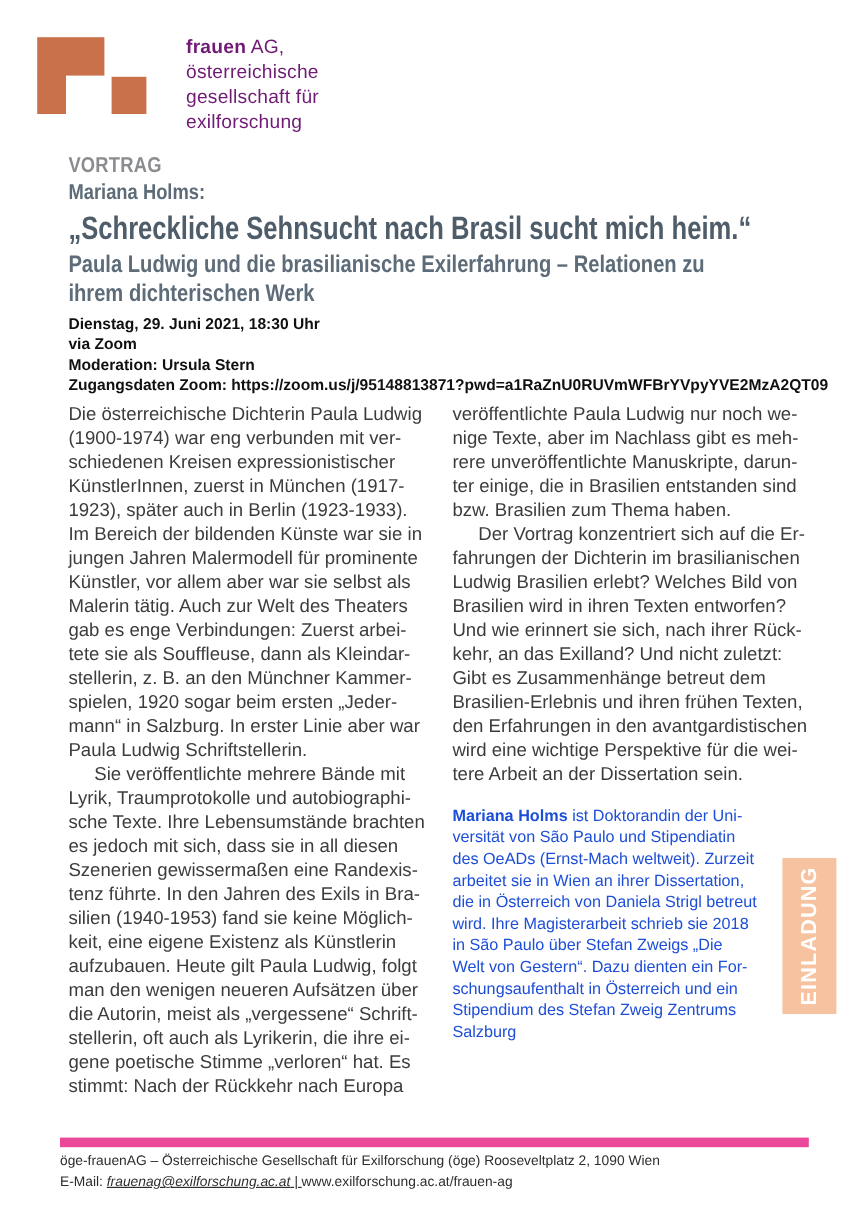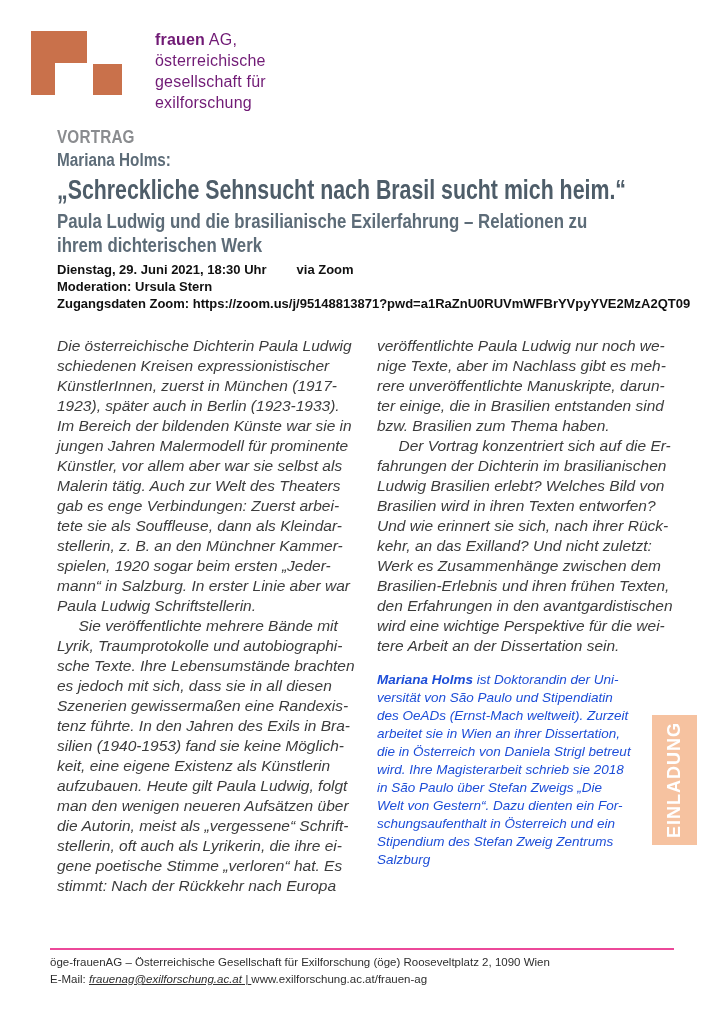--- a/index.html
+++ b/index.html
@@ -37,46 +37,46 @@
   }
   .lecture-subtitle{
     font-size:20px;line-height:24px;font-weight:bold;color:#5d6c78;
     transform:scaleX(0.84);margin-top:3px;
   }
   
   .details{
     position:absolute;left:57px;top:261px;
     font-size:13px;line-height:17px;font-weight:bold;color:#101010;
   }
-  .details-row{display:flex;}
+  .details-row{display:flex;flex-direction:column;}
   .details .gap{width:30px;}
   .details div{white-space:pre;}
   
-  .columns{position:absolute;left:57px;top:336px;display:flex;font-style:italic;}
+  .columns{position:absolute;left:57px;top:336px;display:flex;}
   .col-left{width:320px;}
   .col-right{width:300px;}
   .body-lines > div{
     font-size:15.5px;line-height:20px;color:#3c3c3c;white-space:pre;
   }
   .bio{margin-top:15px;}
   .bio div{font-size:13.5px;line-height:18px;color:#1d4ed8;white-space:pre;}
   .bio .bio-name{font-weight:bold;}
   
   .banner{
     position:absolute;left:652px;top:715px;width:45px;height:130px;
     background:#f6c2a0;display:flex;align-items:center;justify-content:center;
   }
   .banner span{
     writing-mode:vertical-rl;transform:rotate(180deg);
     color:#ffffff;font-weight:bold;font-size:18px;letter-spacing:1px;
   }
   
   .footer{
     position:absolute;left:50px;top:948px;width:624px;
-    border-top:2px solid #ec4899;padding-top:4px;
+    border-top:8px solid #ec4899;padding-top:4px;
     font-size:11.5px;line-height:17px;color:#2e2e2e;
   }
   .footer .underlined{text-decoration:underline;color:#2e2e2e;font-style:italic;}
 </style>
 </head>
 <body>
 
 <div class="logo-mark">
   <div class="lm-top"></div>
   <div class="lm-left"></div>
@@ -103,20 +103,21 @@
     <div class="gap"></div>
     <div>via Zoom</div>
   </div>
   <div>Moderation: Ursula Stern</div>
   <div>Zugangsdaten Zoom: https://zoom.us/j/95148813871?pwd=a1RaZnU0RUVmWFBrYVpyYVE2MzA2QT09</div>
 </div>
 
 <div class="columns">
   <div class="col-left body-lines">
       <div>Die österreichische Dichterin Paula Ludwig</div>
+      <div>(1900-1974) war eng verbunden mit ver-</div>
       <div>schiedenen Kreisen expressionistischer</div>
       <div>KünstlerInnen, zuerst in München (1917-</div>
       <div>1923), später auch in Berlin (1923-1933).</div>
       <div>Im Bereich der bildenden Künste war sie in</div>
       <div>jungen Jahren Malermodell für prominente</div>
       <div>Künstler, vor allem aber war sie selbst als</div>
       <div>Malerin tätig. Auch zur Welt des Theaters</div>
       <div>gab es enge Verbindungen: Zuerst arbei-</div>
       <div>tete sie als Souffleuse, dann als Kleindar-</div>
       <div>stellerin, z. B. an den Münchner Kammer-</div>
@@ -144,21 +145,21 @@
         <div>nige Texte, aber im Nachlass gibt es meh-</div>
         <div>rere unveröffentlichte Manuskripte, darun-</div>
         <div>ter einige, die in Brasilien entstanden sind</div>
         <div>bzw. Brasilien zum Thema haben.</div>
         <div>     Der Vortrag konzentriert sich auf die Er-</div>
         <div>fahrungen der Dichterin im brasilianischen</div>
         <div>Ludwig Brasilien erlebt? Welches Bild von</div>
         <div>Brasilien wird in ihren Texten entworfen?</div>
         <div>Und wie erinnert sie sich, nach ihrer Rück-</div>
         <div>kehr, an das Exilland? Und nicht zuletzt:</div>
-        <div>Werk es Zusammenhänge zwischen dem</div>
+        <div>Gibt es Zusammenhänge betreut dem</div>
         <div>Brasilien-Erlebnis und ihren frühen Texten,</div>
         <div>den Erfahrungen in den avantgardistischen</div>
         <div>wird eine wichtige Perspektive für die wei-</div>
         <div>tere Arbeit an der Dissertation sein.</div>
       </div>
     <div class="bio">
       <div><span class="bio-name">Mariana Holms</span><span> ist Doktorandin der Uni-</span></div>
       <div><div>versität von São Paulo und Stipendiatin</div><div>des OeADs (Ernst-Mach weltweit). Zurzeit</div><div>arbeitet sie in Wien an ihrer Dissertation,</div><div>die in Österreich von Daniela Strigl betreut</div><div>wird. Ihre Magisterarbeit schrieb sie 2018</div><div>in São Paulo über Stefan Zweigs „Die</div><div>Welt von Gestern“. Dazu dienten ein For-</div><div>schungsaufenthalt in Österreich und ein</div><div>Stipendium des Stefan Zweig Zentrums</div><div>Salzburg</div></div>
     </div>
   </div>

